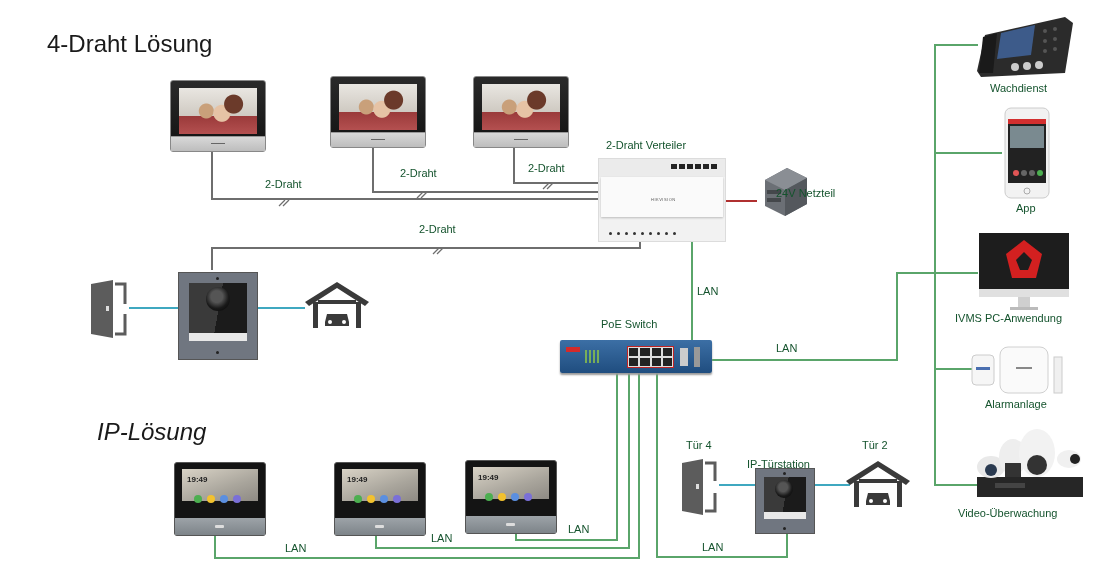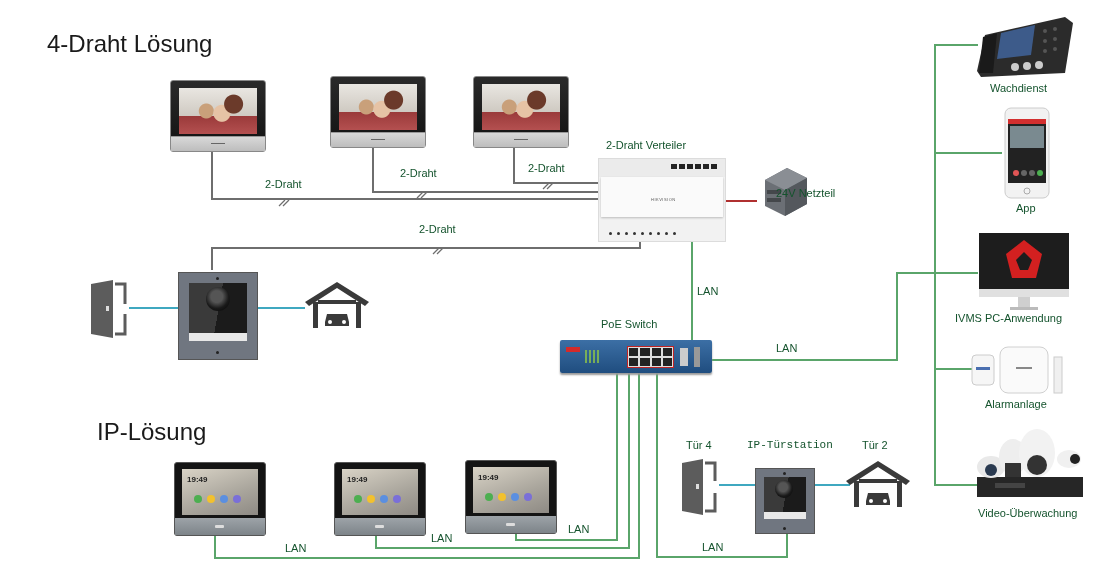--- a/index.html
+++ b/index.html
@@ -14,21 +14,21 @@
   .mon2 .scr { position:absolute; left:8px; top:7px; width:78px; height:46px;
      background: radial-gradient(circle at 70% 35%, #6b3a2a 0 9px, transparent 10px),
                  radial-gradient(circle at 55% 55%, #e6c3a5 0 8px, transparent 9px),
                  radial-gradient(circle at 35% 50%, #c9a07a 0 7px, transparent 8px),
                  linear-gradient(#e9e6e1, #cfcac2 60%, #9a3a3a 61%, #b45050 100%); }
   .mon2 .bez { position:absolute; left:0; right:0; bottom:0; height:14px; background:linear-gradient(#d8d8d8,#bdbdbd); border-top:1px solid #999; }
   .mon2 .bez::after { content:""; position:absolute; left:40px; top:6px; width:14px; height:1px; background:#666; }
 
   
   .monip { position:absolute; width:90px; height:72px; background:#141414; border-radius:3px; border:1px solid #555; }
-  .monip .scr { position:absolute; left:7px; top:6px; width:76px; height:46px; background:linear-gradient(160deg,#d9d3c6,#a9a59c 60%,#8e8a84); }
+  .monip .scr { position:absolute; left:7px; top:6px; width:76px; height:32px; background:linear-gradient(160deg,#d9d3c6,#a9a59c 60%,#8e8a84); }
   .monip .time { position:absolute; left:5px; top:6px; font-size:8px; color:#222; font-weight:bold; }
   .monip .dots { position:absolute; left:12px; top:26px; display:flex; gap:5px; }
   .monip .dots span { width:8px; height:8px; border-radius:50%; display:block; }
   .monip .bez { position:absolute; left:0; right:0; bottom:0; height:17px; background:linear-gradient(#9da3a8,#7d8489); }
   .monip .bez::after { content:""; position:absolute; left:40px; top:7px; width:9px; height:3px; background:#ddd; border-radius:1px; }
 
   
   .station { position:absolute; background:#707680; border:1px solid #555; }
   .station .face { position:absolute; background:linear-gradient(100deg,#3a3a3a 50%,#1b1b1b 50%); }
   .station .cam { position:absolute; border-radius:50%; background:radial-gradient(circle at 45% 40%, #555 0 30%, #1a1a1a 60%, #000 100%); }
@@ -94,21 +94,21 @@
   </g>
   <g stroke="#3fa8c0" stroke-width="2">
     <line x1="129" y1="308" x2="178" y2="308"></line>
     <line x1="256" y1="308" x2="305" y2="308"></line>
     <line x1="719" y1="485" x2="755" y2="485"></line>
     <line x1="813" y1="485" x2="850" y2="485"></line>
   </g>
 </svg>
 
 <div class="title" style="left:47px;top:30px;">4-Draht Lösung</div>
-<div class="title" style="left:97px;top:418px;">IP-Lösung</div>
+<div class="title" style="left:97px;top:418px;font-style:italic;">IP-Lösung</div>
 
 <div class="mon2" style="left:170px;top:80px;">
     <div class="scr"></div>
     <div class="bez"></div>
   </div>
 <div class="mon2" style="left:330px;top:76px;">
     <div class="scr"></div>
     <div class="bez"></div>
   </div>
 <div class="mon2" style="left:473px;top:76px;">
@@ -236,21 +236,21 @@
       </div>
     </div>
   <div class="bez"></div>
 </div>
 <div class="lbl" style="left:285px;top:542px;">LAN</div>
 <div class="lbl" style="left:431px;top:532px;">LAN</div>
 <div class="lbl" style="left:568px;top:523px;">LAN</div>
 <div class="lbl" style="left:702px;top:541px;">LAN</div>
 
 <div class="lbl" style="left:686px;top:439px;">Tür 4</div>
-<div class="lbl" style="left:747px;top:439px;font-family:Liberation Mono, monospace;">IP-Türstation</div>
+<div class="lbl" style="left:747px;top:458px;">IP-Türstation</div>
 <div class="lbl" style="left:862px;top:439px;">Tür 2</div>
 <svg class="abs" style="left:679px;top:459px;" width="40" height="56" viewBox="0 0 40 56">
   <polygon points="3,4 24,0 24,56 3,52" fill="#5c5c5c"></polygon>
   <polyline points="26,4 36,4 36,22" fill="none" stroke="#5c5c5c" stroke-width="3"></polyline>
   <polyline points="36,34 36,52 26,52" fill="none" stroke="#5c5c5c" stroke-width="3"></polyline>
   <rect x="17" y="25" width="3" height="5" fill="#ddd"></rect>
 </svg>
 <div class="station" style="left:755px;top:468px;width:58px;height:64px;">
   <div class="dot" style="left:27px;top:3px;"></div>
   <div class="face" style="left:8px;top:8px;width:42px;height:42px;"></div>
@@ -323,13 +323,13 @@
   <rect x="20" y="58" width="30" height="5" fill="#444"></rect>
   <ellipse cx="16" cy="42" rx="14" ry="11" fill="#e9e9e9"></ellipse>
     <circle cx="16" cy="45" r="6" fill="#2a3a50"></circle>
   <ellipse cx="38" cy="32" rx="14" ry="18" fill="#eeeeee"></ellipse>
     <rect x="30" y="38" width="16" height="14" fill="#333"></rect>
   <ellipse cx="62" cy="28" rx="18" ry="24" fill="#f2f2f2"></ellipse>
     <circle cx="62" cy="40" r="10" fill="#333"></circle>
   <ellipse cx="94" cy="34" rx="12" ry="9" fill="#f0f0f0"></ellipse>
     <circle cx="100" cy="34" r="5" fill="#222"></circle>
 </svg>
-<div class="lbl" style="left:958px;top:507px;margin-left:20px;">Video-Überwachung</div>
+<div class="lbl" style="left:958px;top:507px;">Video-Überwachung</div>
 
 </body></html>

